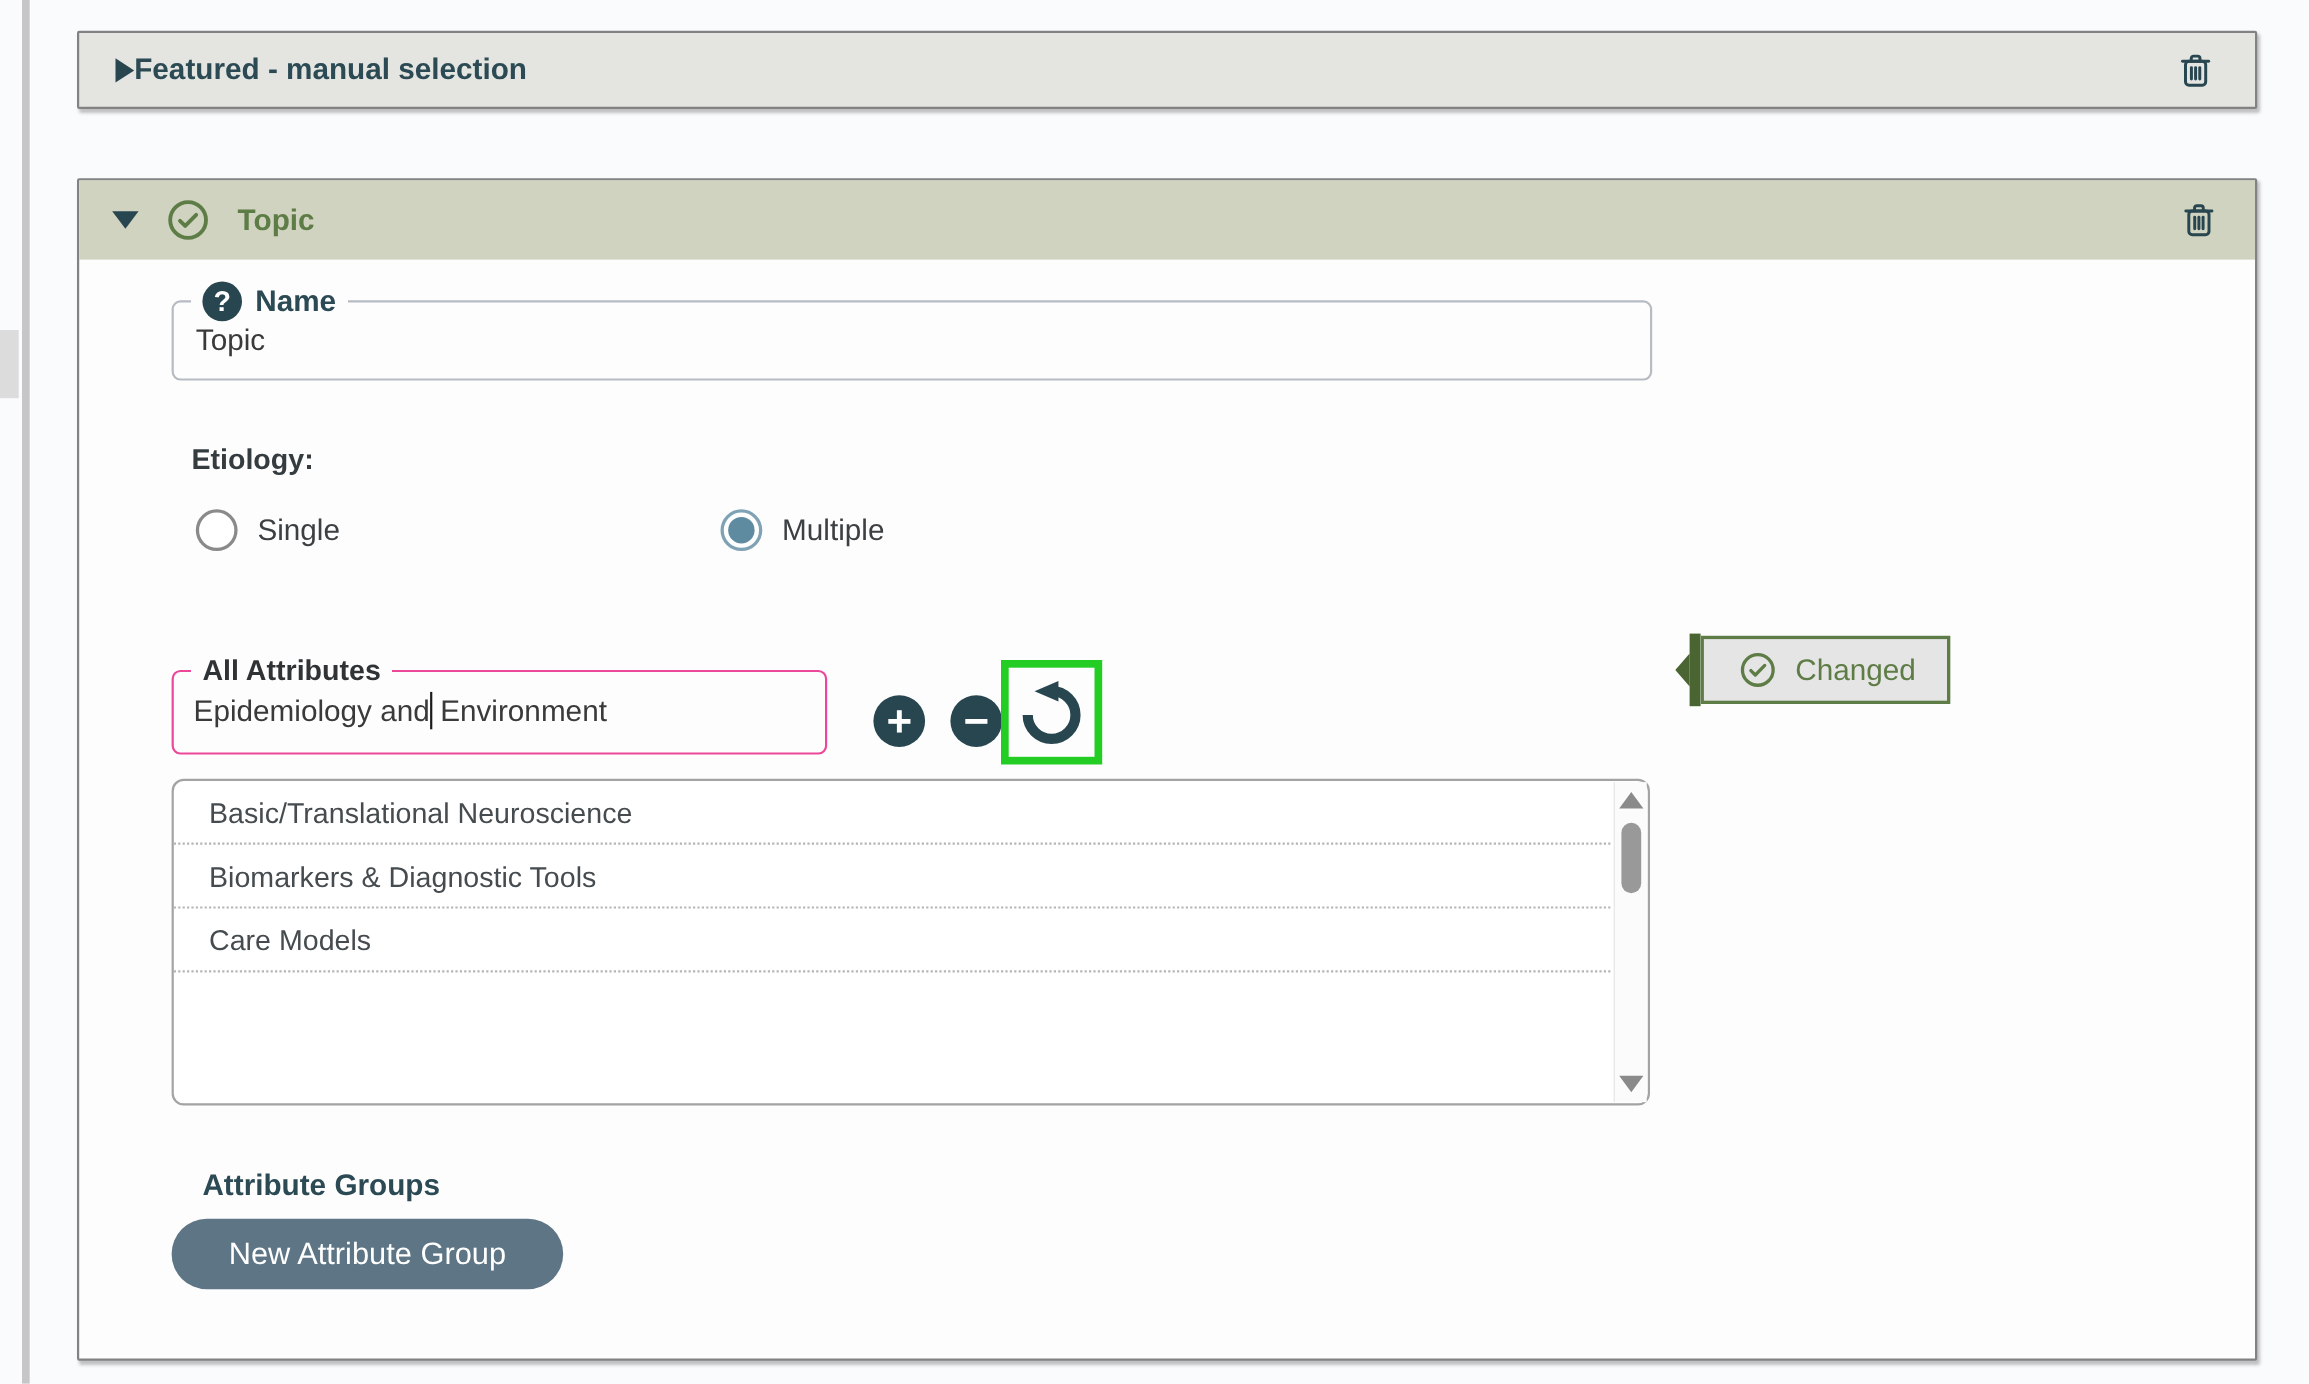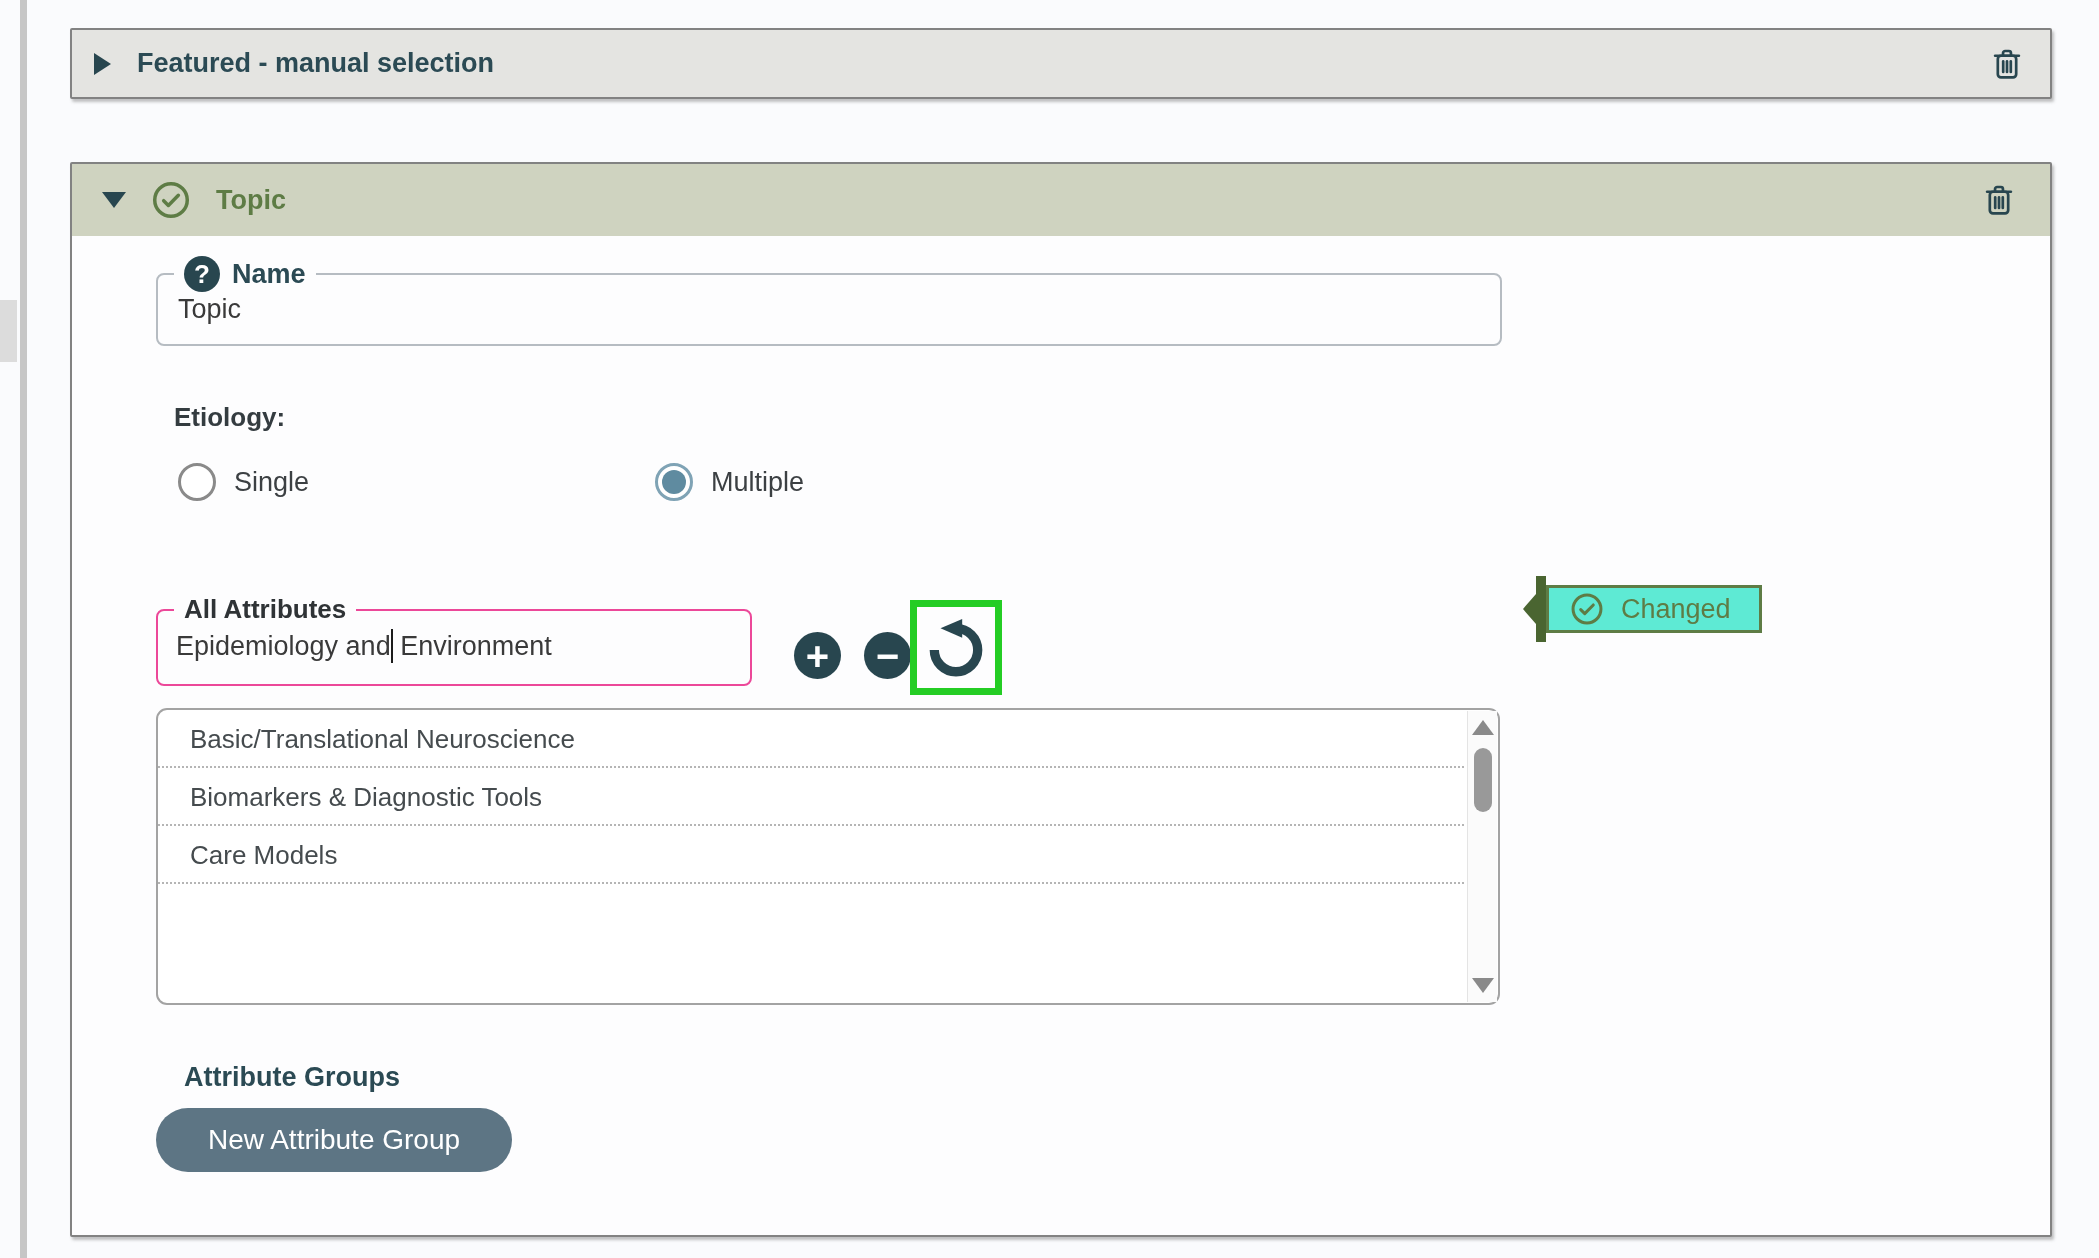--- a/index.html
+++ b/index.html
@@ -18,21 +18,21 @@
 
   
   .panel {
     position:absolute; left:70px; width:1982px;
     border:2px solid #828282;
     box-shadow:2px 3px 3px rgba(120,120,120,.45);
     border-radius:2px;
   }
   .panel-header {
     display:flex; align-items:center; height:100%;
-    padding:0 22px; gap:26px;
+    padding:0 33px; 
   }
   .featured-panel { top:28px; height:71px; background:#e4e4e1; }
   .topic-panel { top:130px; height:1075px; background:#fdfdfe;margin-top:32px; }
   .topic-header { position:absolute; left:0; top:0; width:100%; height:72px; background:#cfd3c0; display:flex; align-items:center; padding:0 30px; gap:24px; }
 
   .panel-title { font-size:27px; font-weight:600; color:#2b4a54; }
   .topic-title { color:#5e7c45; }
   .spacer { flex:1; }
 
   .caret-right { width:0; height:0; border-top:11px solid transparent; border-bottom:11px solid transparent; border-left:17px solid #28464f; }
@@ -74,21 +74,21 @@
   .minus-btn { left:792px; top:468px; }
   .minus-btn::after, .plus-btn::after { content:""; }
   .undo-highlight { position:absolute; left:838px; top:436px; width:92px; height:95px; border:7px solid #24cd24; background:#fdfdfe; display:flex; align-items:center; justify-content:center; }
   .undo-btn { background:none; border:none; cursor:pointer; width:62px; height:62px; }
   .undo-btn svg { width:100%; height:100%; }
 
   
   .changed-wrap { position:absolute; left:1451px; top:412px; display:flex; align-items:center; }
   .changed-notch { width:0; height:0; border-top:15px solid transparent; border-bottom:15px solid transparent; border-right:13px solid #4a6531; }
   .changed-bar { width:10px; height:66px; background:#4a6531; }
-  .changed-box { height:48px; border:3px solid #5e7c45; background:#5eead4; display:flex; align-items:center; gap:16px; padding:0 28px 0 20px; }
+  .changed-box { height:62px; border:3px solid #5e7c45; background:#e5e5e5; display:flex; align-items:center; gap:16px; padding:0 28px 0 31px; }
   .changed-box span { font-size:27px; color:#5e7c45; }
 
   
   .listbox { position:absolute; left:84px; top:544px; width:1344px; height:297px; background:#fff; border:2px solid #a3a3a3; border-radius:11px; }
   .list-rows { position:absolute; left:0; top:0; right:34px; }
   .list-row { height:58px; line-height:58px; padding-left:32px; font-size:26px; color:#454b4e; border-bottom:2px dotted #b5b5b5; cursor:pointer; }
   .list-row.highlighted { background:#edf0e9; }
   .scrollbar { position:absolute; top:1px; right:1px; bottom:1px; width:30px; background:#fbfbfb; border-left:1px solid #e4e4e4; }
   .scroll-arrow { position:absolute; left:50%; transform:translateX(-50%); width:0; height:0; cursor:pointer; }
   .scroll-up { top:9px; border-left:11px solid transparent; border-right:11px solid transparent; border-bottom:15px solid #8a8a8a; }

